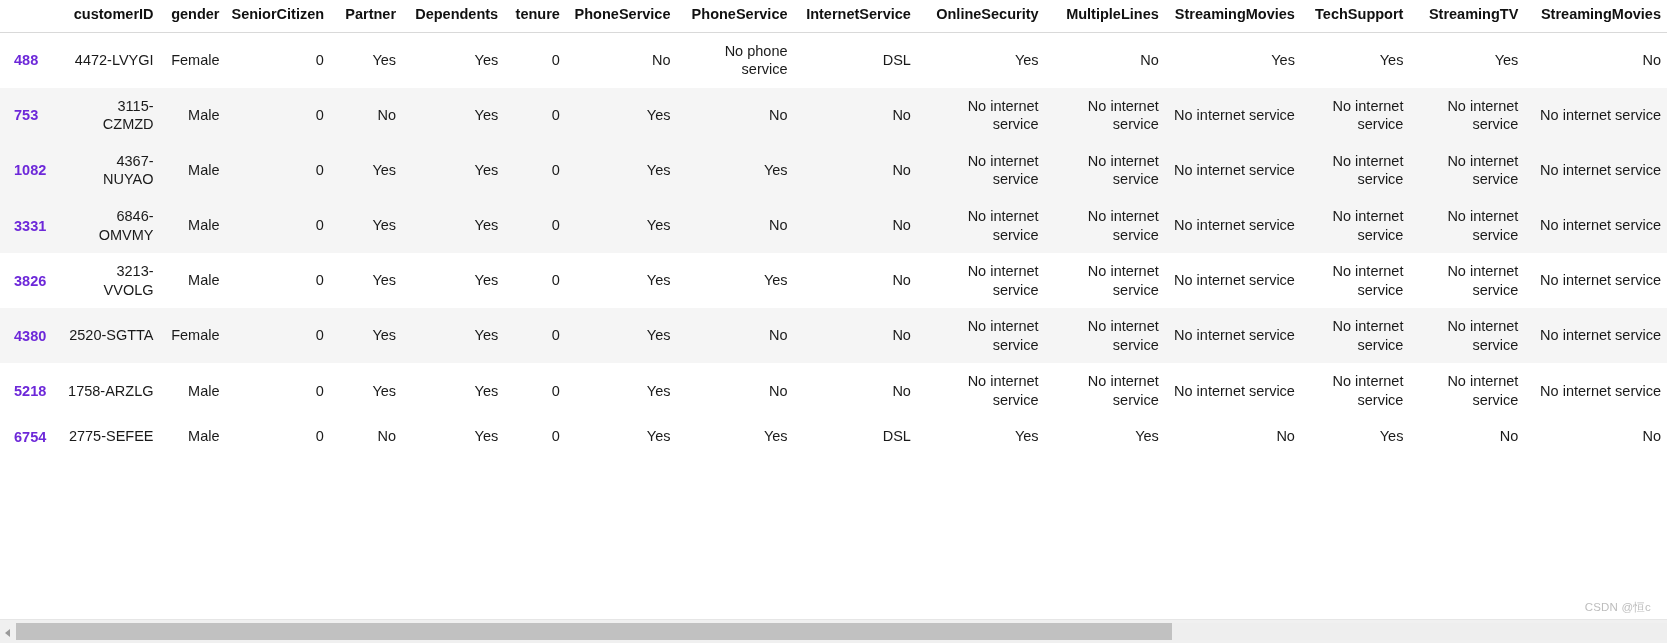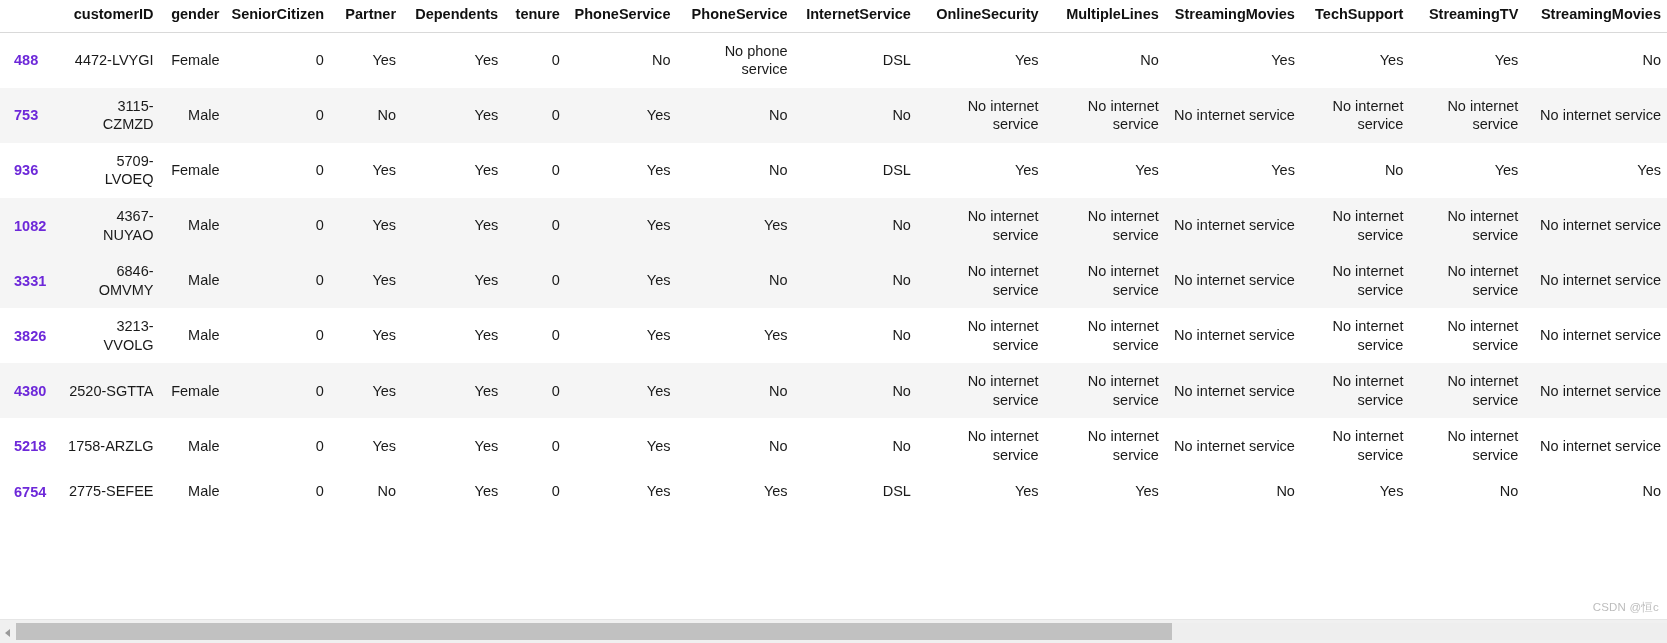--- a/index.html
+++ b/index.html
@@ -94,21 +94,21 @@
   col.c-8  { width: 116px; }  
   col.c-9  { width: 120px; }  
   col.c-10 { width: 113px; }  
   col.c-11 { width: 128px; }  
   col.c-12 { width: 102px; }  
   col.c-13 { width: 108px; }  
   col.c-14 { width: 134px; }  
 
   .watermark {
     position: absolute;
-    right: 8px;
+    right: 16px;
     bottom: 28px;
     font-size: 11.5px;
     color: #bdbdbd;
     letter-spacing: 0.2px;
     user-select: none;
   }
 
   
   .hscrollbar {
     position: absolute;
@@ -228,38 +228,20 @@
             <td>Yes</td>
             <td>No</td>
             <td>No</td>
             <td>No internet service</td>
             <td>No internet service</td>
             <td>No internet service</td>
             <td>No internet service</td>
             <td>No internet service</td>
             <td>No internet service</td>
           </tr>
-          <tr class="even">
-            <th class="row-index">936</th>
-            <td>5709-LVOEQ</td>
-            <td>Female</td>
-            <td>0</td>
-            <td>Yes</td>
-            <td>Yes</td>
-            <td>0</td>
-            <td>Yes</td>
-            <td>No</td>
-            <td>DSL</td>
-            <td>Yes</td>
-            <td>Yes</td>
-            <td>Yes</td>
-            <td>No</td>
-            <td>Yes</td>
-            <td>Yes</td>
-          </tr>
           <tr class="odd">
             <th class="row-index">1082</th>
             <td>4367-NUYAO</td>
             <td>Male</td>
             <td>0</td>
             <td>Yes</td>
             <td>Yes</td>
             <td>0</td>
             <td>Yes</td>
             <td>Yes</td>

